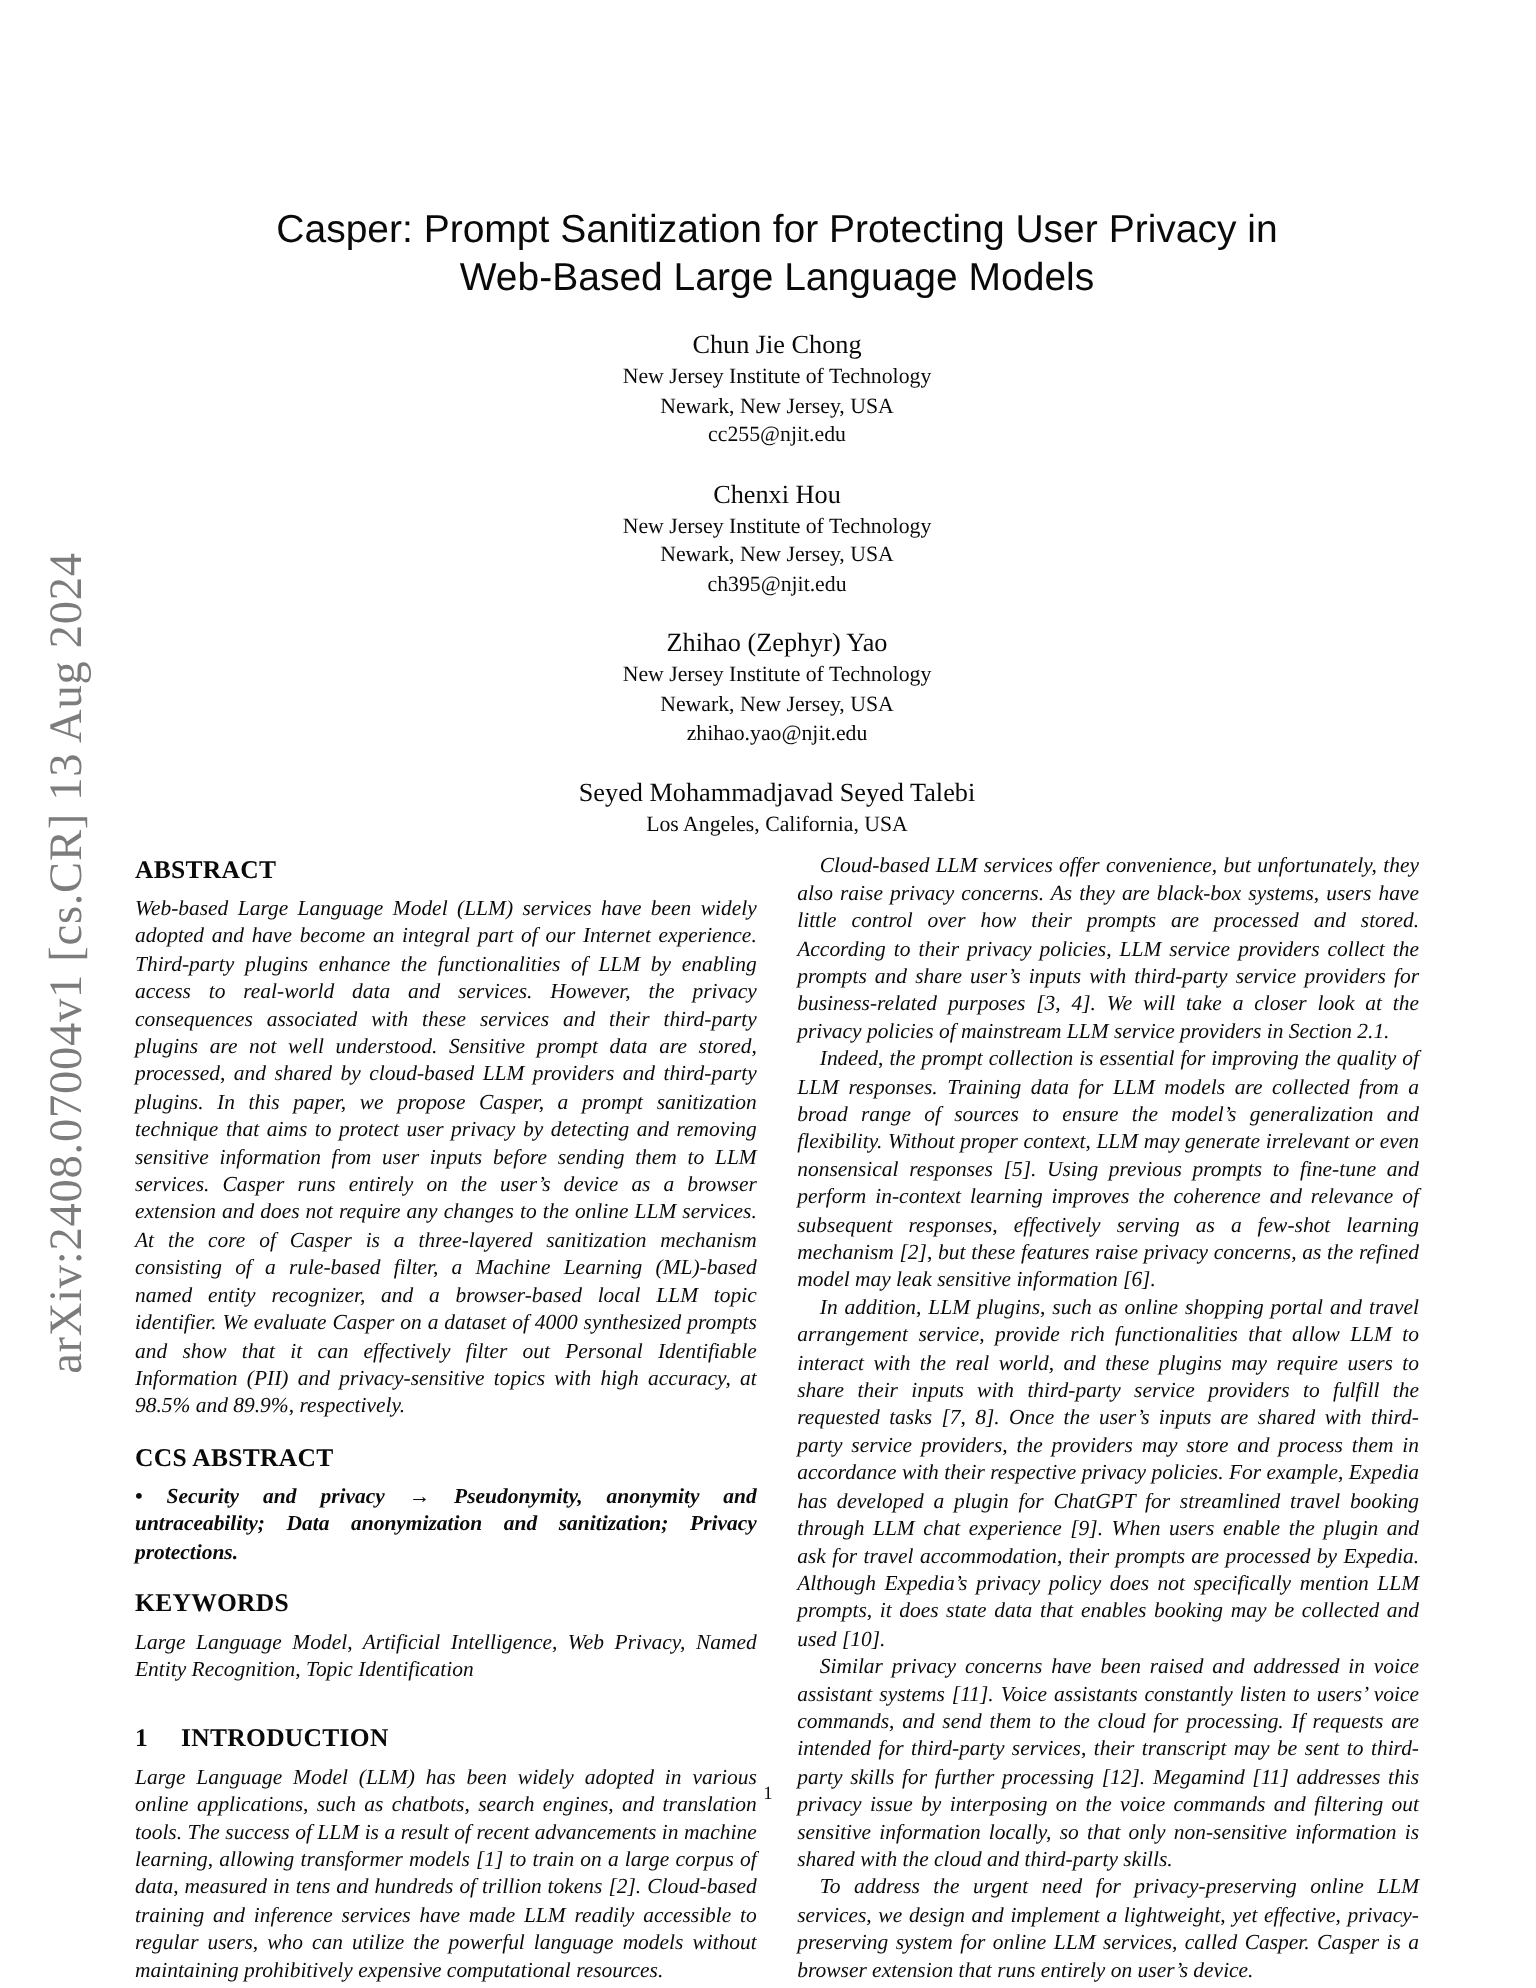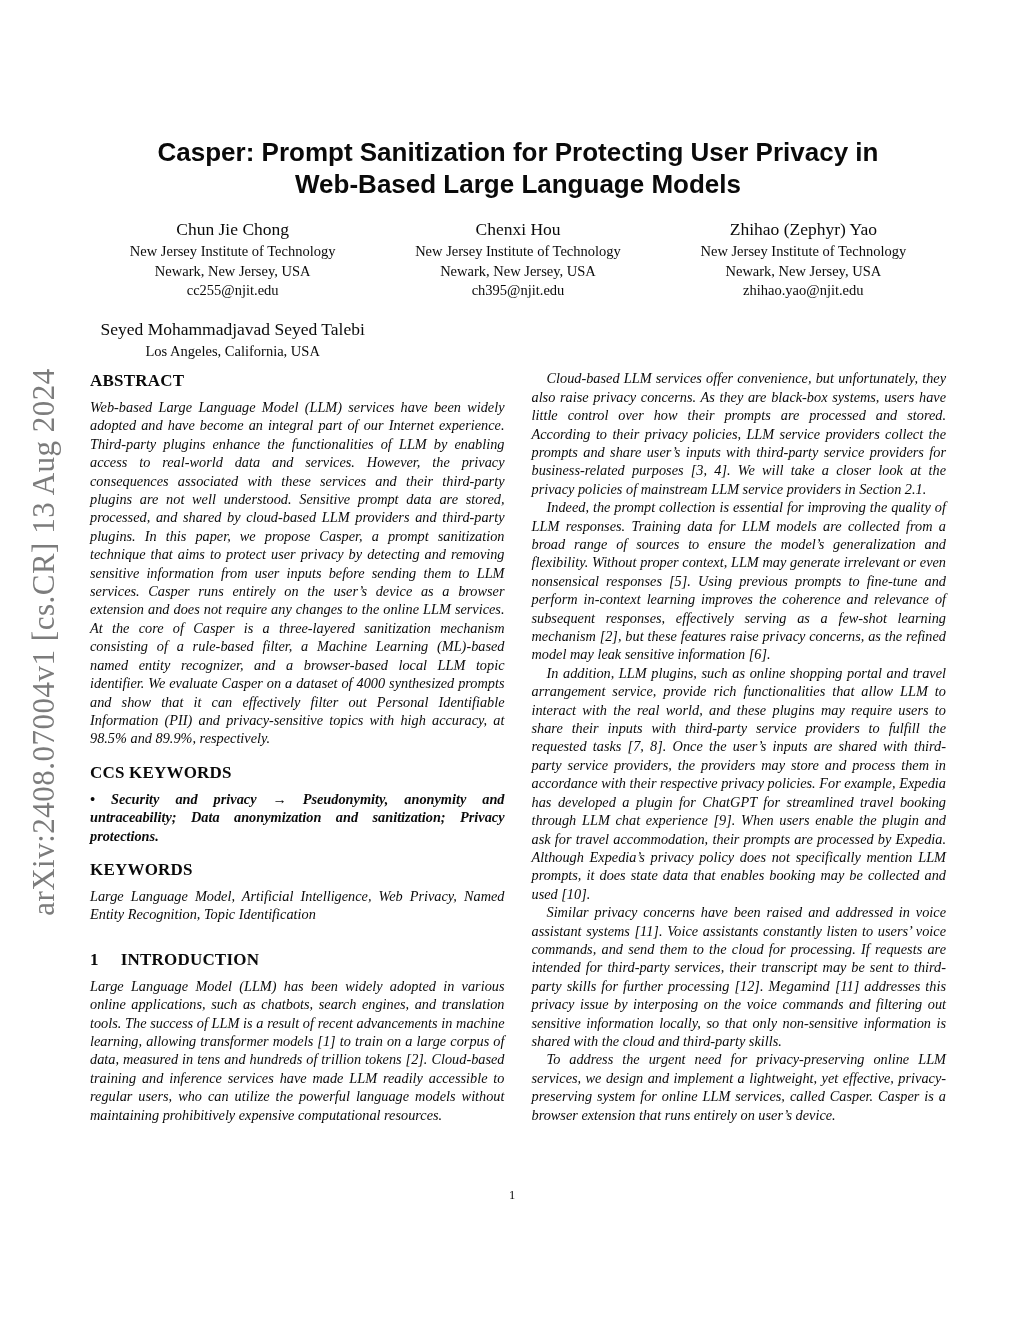--- a/index.html
+++ b/index.html
@@ -28,28 +28,28 @@
   .content {
     position: absolute;
     left: 90px;
     top: 0;
     width: 856px;
   }
   .title {
     margin: 136px 0 0 0;
     text-align: center;
     font-family: "Liberation Sans", sans-serif;
-    font-weight: bold;
+    font-weight: normal;
     font-size: 26px;
     line-height: 32px;
   }
   .title span { display: block; }
   .authors {
     display: grid;
-    grid-template-columns: 1fr 1fr 1fr;
+    grid-template-columns: 1fr;
     row-gap: 17px;
     margin-top: 18px;
   }
   .author { text-align: center; }
   .author-name {
     font-size: 17.5px;
     line-height: 22px;
     margin-bottom: 2px;
   }
   .author-line {
@@ -129,21 +129,21 @@
       <div class="author-line">Los Angeles, California, USA</div>
     </div>
   </div>
 
   <div class="columns">
 
     <div class="col">
       <h2 class="heading">ABSTRACT</h2>
       <p class="body">Web-based Large Language Model (LLM) services have been widely adopted and have become an integral part of our Internet experience. Third-party plugins enhance the functionalities of LLM by enabling access to real-world data and services. However, the privacy consequences associated with these services and their third-party plugins are not well understood. Sensitive prompt data are stored, processed, and shared by cloud-based LLM providers and third-party plugins. In this paper, we propose Casper, a prompt sanitization technique that aims to protect user privacy by detecting and removing sensitive information from user inputs before sending them to LLM services. Casper runs entirely on the user’s device as a browser extension and does not require any changes to the online LLM services. At the core of Casper is a three-layered sanitization mechanism consisting of a rule-based filter, a Machine Learning (ML)-based named entity recognizer, and a browser-based local LLM topic identifier. We evaluate Casper on a dataset of 4000 synthesized prompts and show that it can effectively filter out Personal Identifiable Information (PII) and privacy-sensitive topics with high accuracy, at 98.5% and 89.9%, respectively.</p>
 
-      <h2 class="heading">CCS KEYWORDS</h2>
+      <h2 class="heading">CCS ABSTRACT</h2>
       <p class="body ccs-text">• Security and privacy → Pseudonymity, anonymity and untraceability; Data anonymization and sanitization; Privacy protections.</p>
 
       <h2 class="heading">KEYWORDS</h2>
       <p class="body">Large Language Model, Artificial Intelligence, Web Privacy, Named Entity Recognition, Topic Identification</p>
 
       <h2 class="heading section-heading">
         <span class="section-number">1</span><span>INTRODUCTION</span>
       </h2>
       <p class="body">Large Language Model (LLM) has been widely adopted in various online applications, such as chatbots, search engines, and translation tools. The success of LLM is a result of recent advancements in machine learning, allowing transformer models [1] to train on a large corpus of data, measured in tens and hundreds of trillion tokens [2]. Cloud-based training and inference services have made LLM readily accessible to regular users, who can utilize the powerful language models without maintaining prohibitively expensive computational resources.</p>
     </div>

